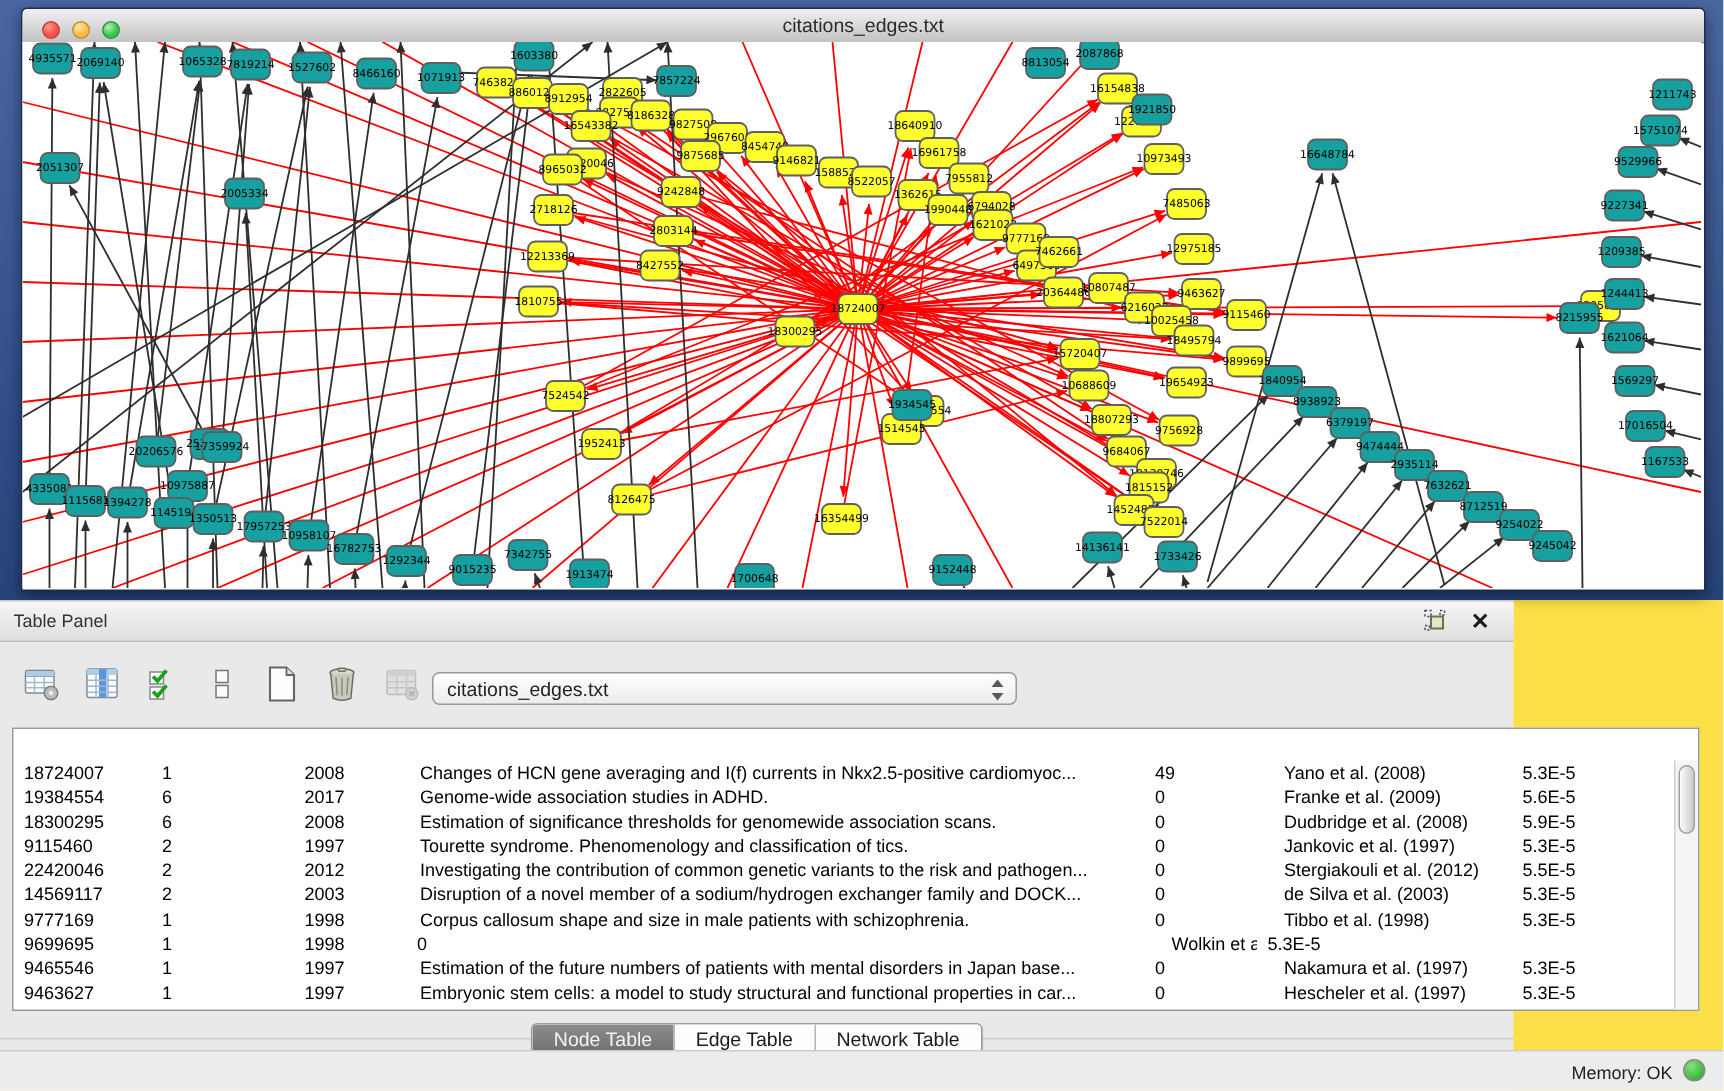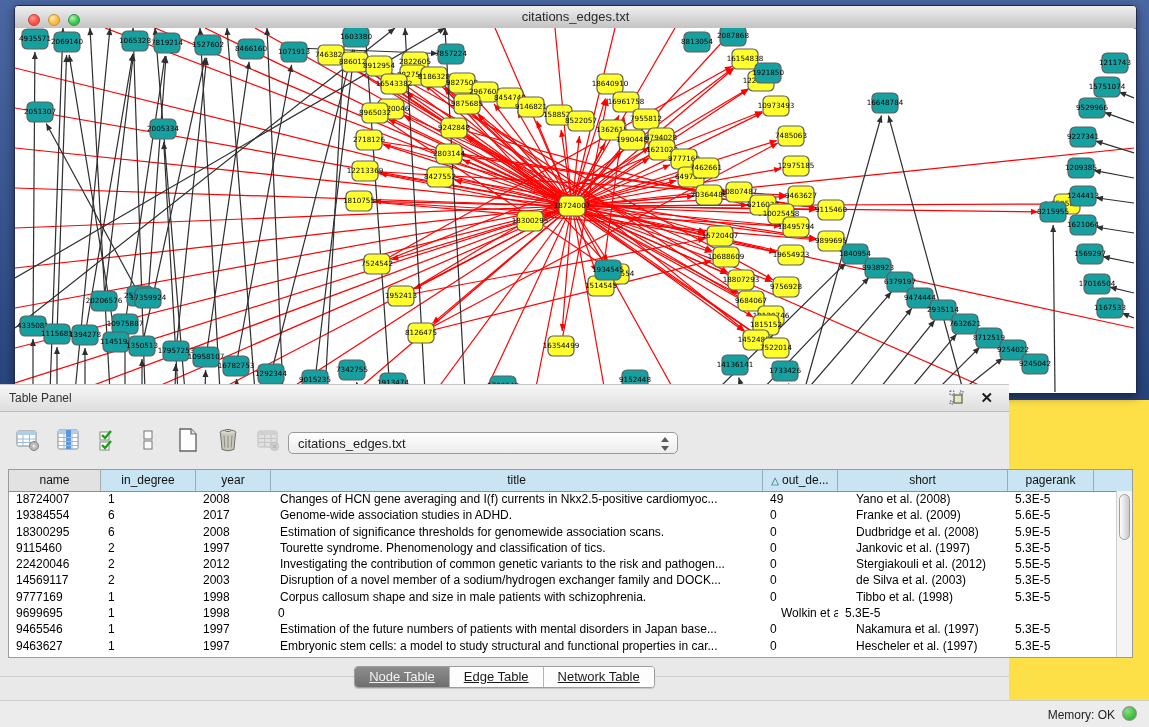--- a/index.html
+++ b/index.html
@@ -16,21 +16,21 @@
     background:linear-gradient(180deg,#f0f0f0,#d5d5d5 60%,#c3c3c3);
     border-bottom:1px solid #8f8f8f;border-radius:4px 4px 0 0;}
   .tl{position:absolute;top:8px;width:12px;height:12px;border-radius:50%;box-sizing:border-box;}
   #tl-red{left:13px;background:radial-gradient(circle at 35% 30%,#ff9a92,#fb4e46 60%);border:1px solid #c93a34;}
   #tl-yellow{left:33px;background:radial-gradient(circle at 35% 30%,#ffe9a8,#fdb840 60%);border:1px solid #c78f2d;}
   #tl-green{left:53px;background:radial-gradient(circle at 35% 30%,#b5f0b0,#35c64e 60%);border:1px solid #2a9340;}
   #wintitle{position:absolute;left:0;right:0;top:3px;text-align:center;font-size:13px;color:#2b2b2b;}
   #canvas{position:absolute;left:0;top:22px;width:1119px;height:364px;background:#ffffff;overflow:hidden;}
 
   
-  #tablepanel{position:absolute;left:0;top:384px;width:1009px;height:327px;background:#e9e9e9;}
+  #tablepanel{position:absolute;left:0;top:400px;width:1009px;height:327px;background:#e9e9e9;}
   #tp-titlebar{position:absolute;left:0;top:0;width:100%;height:26px;
     background:linear-gradient(180deg,#f6f6f6,#dedede);border-top:1px solid #c7c7c7;border-bottom:1px solid #bdbdbd;}
   #tp-title{position:absolute;left:9px;top:6px;font-size:12px;color:#333;}
   #tp-float{position:absolute;right:44px;top:5px;width:16px;height:16px;cursor:pointer;}
   #tp-close{position:absolute;right:16px;top:4px;font-size:15px;font-weight:bold;color:#1b1b1b;cursor:pointer;}
 
   #tp-toolbar{position:absolute;left:14px;top:40px;height:32px;display:flex;align-items:center;gap:12px;}
   .tbtn{width:28px;height:28px;display:flex;align-items:center;justify-content:center;}
   #combo{position:absolute;left:288px;top:48px;width:390px;height:22px;box-sizing:border-box;
     border:1px solid #9a9a9a;border-radius:5px;background:linear-gradient(180deg,#ffffff,#ececec);
@@ -51,21 +51,21 @@
   .td.c3{padding-left:9px;}
   .td.c5{padding-left:18px;}
   #vscroll{position:absolute;right:0;top:21px;width:15px;bottom:0;background:#f4f4f4;border-left:1px solid #cfcfcf;}
   #vthumb{position:absolute;left:1.5px;top:3px;width:11px;height:46px;border-radius:6px;
     background:linear-gradient(90deg,#fdfdfd,#c9c9c9);border:1px solid #9f9f9f;box-sizing:border-box;}
 
   #tabbar{position:absolute;left:0;top:282px;width:100%;height:22px;text-align:center;}
   #tabbar:before{content:"";position:absolute;left:0;top:10px;width:100%;height:1px;background:#cdcdcd;}
   #segments{position:relative;display:inline-flex;height:20px;border:1px solid #9d9d9d;border-radius:4px;
     overflow:hidden;background:#fff;box-shadow:0 1px 1px rgba(0,0,0,.15);}
-  .seg{font-size:13px;line-height:20px;padding:0 14px;color:#1a1a1a;background:#fdfdfd;border-right:1px solid #b5b5b5;cursor:pointer;text-decoration:underline;}
+  .seg{font-size:13px;line-height:20px;padding:0 14px;color:#1a1a1a;background:#fdfdfd;border-right:1px solid #b5b5b5;cursor:pointer;}
   .seg:last-child{border-right:none;}
   .seg.active{background:linear-gradient(180deg,#8d8d8d,#6e6e6e);color:#f3f3f3;}
 
   #statusbar{position:absolute;left:0;top:700px;width:1149px;height:27px;background:#ececec;border-top:1px solid #cdcdcd;}
   #memlabel{position:absolute;right:34px;top:7px;font-size:12px;color:#222;margin-left:44px;}
   #memdot{position:absolute;right:12px;top:5px;width:15px;height:15px;border-radius:50%;
     background:radial-gradient(circle at 35% 30%,#86e07e,#3cb73c 70%);border:1px solid #8b8b8b;box-sizing:border-box;}
 </style>
 </head>
 <body>
@@ -995,29 +995,20 @@
       <span>citations_edges.txt</span>
       <span class="arrows">
         <svg width="10" height="16" viewBox="0 0 10 16">
           <path d="M5 1 L9 6 H1 Z" fill="#5a5a5a"></path>
           <path d="M5 15 L1 10 H9 Z" fill="#5a5a5a"></path>
         </svg>
       </span>
     </div>
 
     <div id="tablebox">
-      <div id="thead">
-          <div class="th gray">name</div>
-          <div class="th">in_degree</div>
-          <div class="th">year</div>
-          <div class="th">title</div>
-          <div class="th"><span class="sortglyph">△</span>out_de...</div>
-          <div class="th">short</div>
-          <div class="th">pagerank</div>
-        </div>
       <div id="tbody">
           <div class="trow">
             <div class="td c0">18724007</div>
             <div class="td c1">1</div>
             <div class="td c2">2008</div>
             <div class="td c3">Changes of HCN gene averaging and I(f) currents in Nkx2.5-positive cardiomyoc...</div>
             <div class="td c4">49</div>
             <div class="td c5">Yano et al. (2008)</div>
             <div class="td c6">5.3E-5</div>
           </div>

